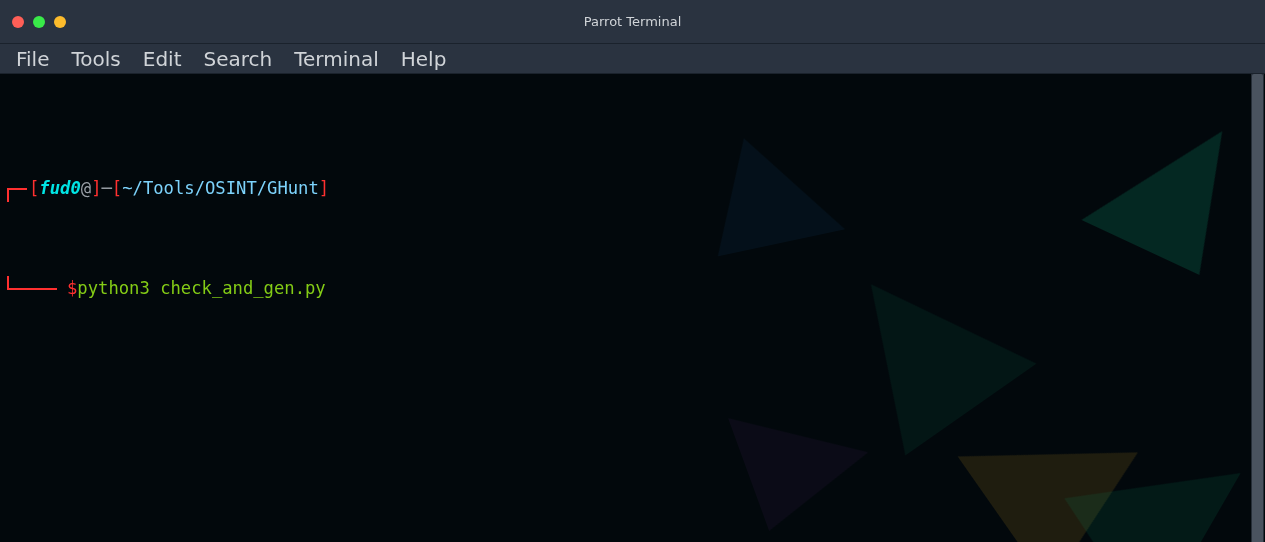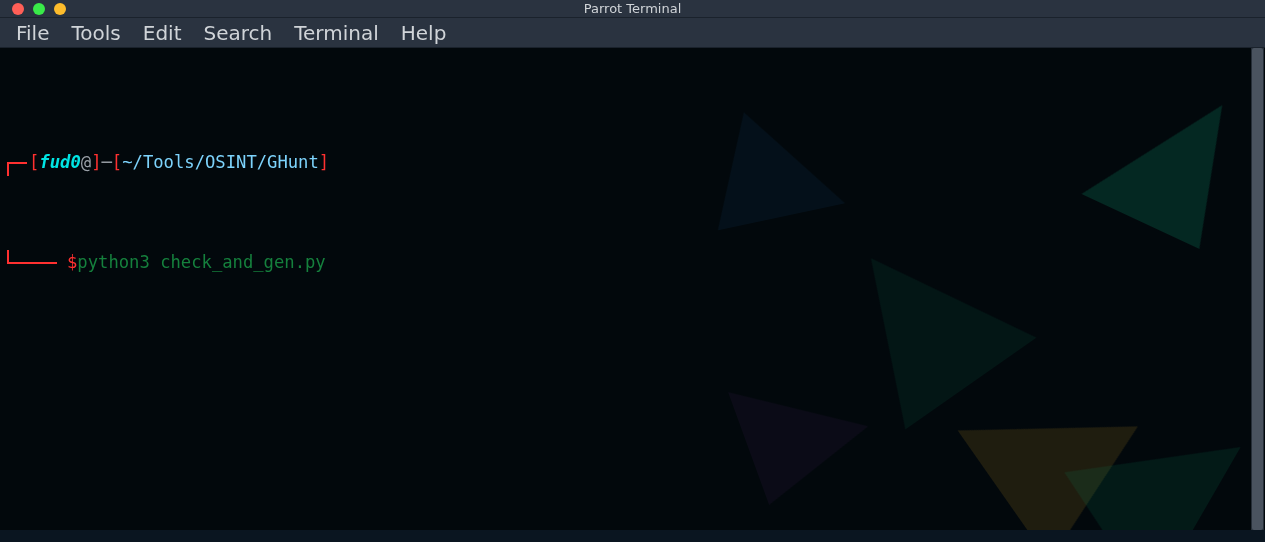--- a/index.html
+++ b/index.html
@@ -6,21 +6,21 @@
   html, body {
     width: 1265px;
     height: 542px;
     font-family: "DejaVu Sans Mono", "Liberation Mono", monospace;
     background: #0a1520;
     overflow: hidden;
   }
 
   
   .titlebar {
-    height: 18px;
+    height: 44px;
     background: #2a3340;
     display: flex;
     align-items: center;
     position: relative;
     border-bottom: 1px solid #1a222c;
   }
   .traffic-lights {
     display: flex;
     gap: 9px;
     padding-left: 12px;
@@ -103,21 +103,21 @@
     white-space: pre;
     color: #3ae03a;
   }
   .row { height: 25px; display: flex; align-items: center; position: relative;}
   .row.blank { height: 25px; }
 
   .red        { color: #ff3030; }
   .green      { color: #3ae03a; }
   .cyan-bold  { color: #00e5e5; font-weight: bold; font-style: italic; }
   .yellow-bold{ color: #7dd3fc; font-weight: normal; }
-  .white      { color: #15803d; }
+  .white      { color: #84cc16; }
   .sep        { color: #9aa0a8; }
 
   .prompt-elbow {
     display:inline-block;
     width: 26px; height: 25px;
     position: relative;
   }
   .prompt-elbow.top::before{
     content:"";
     position:absolute;

